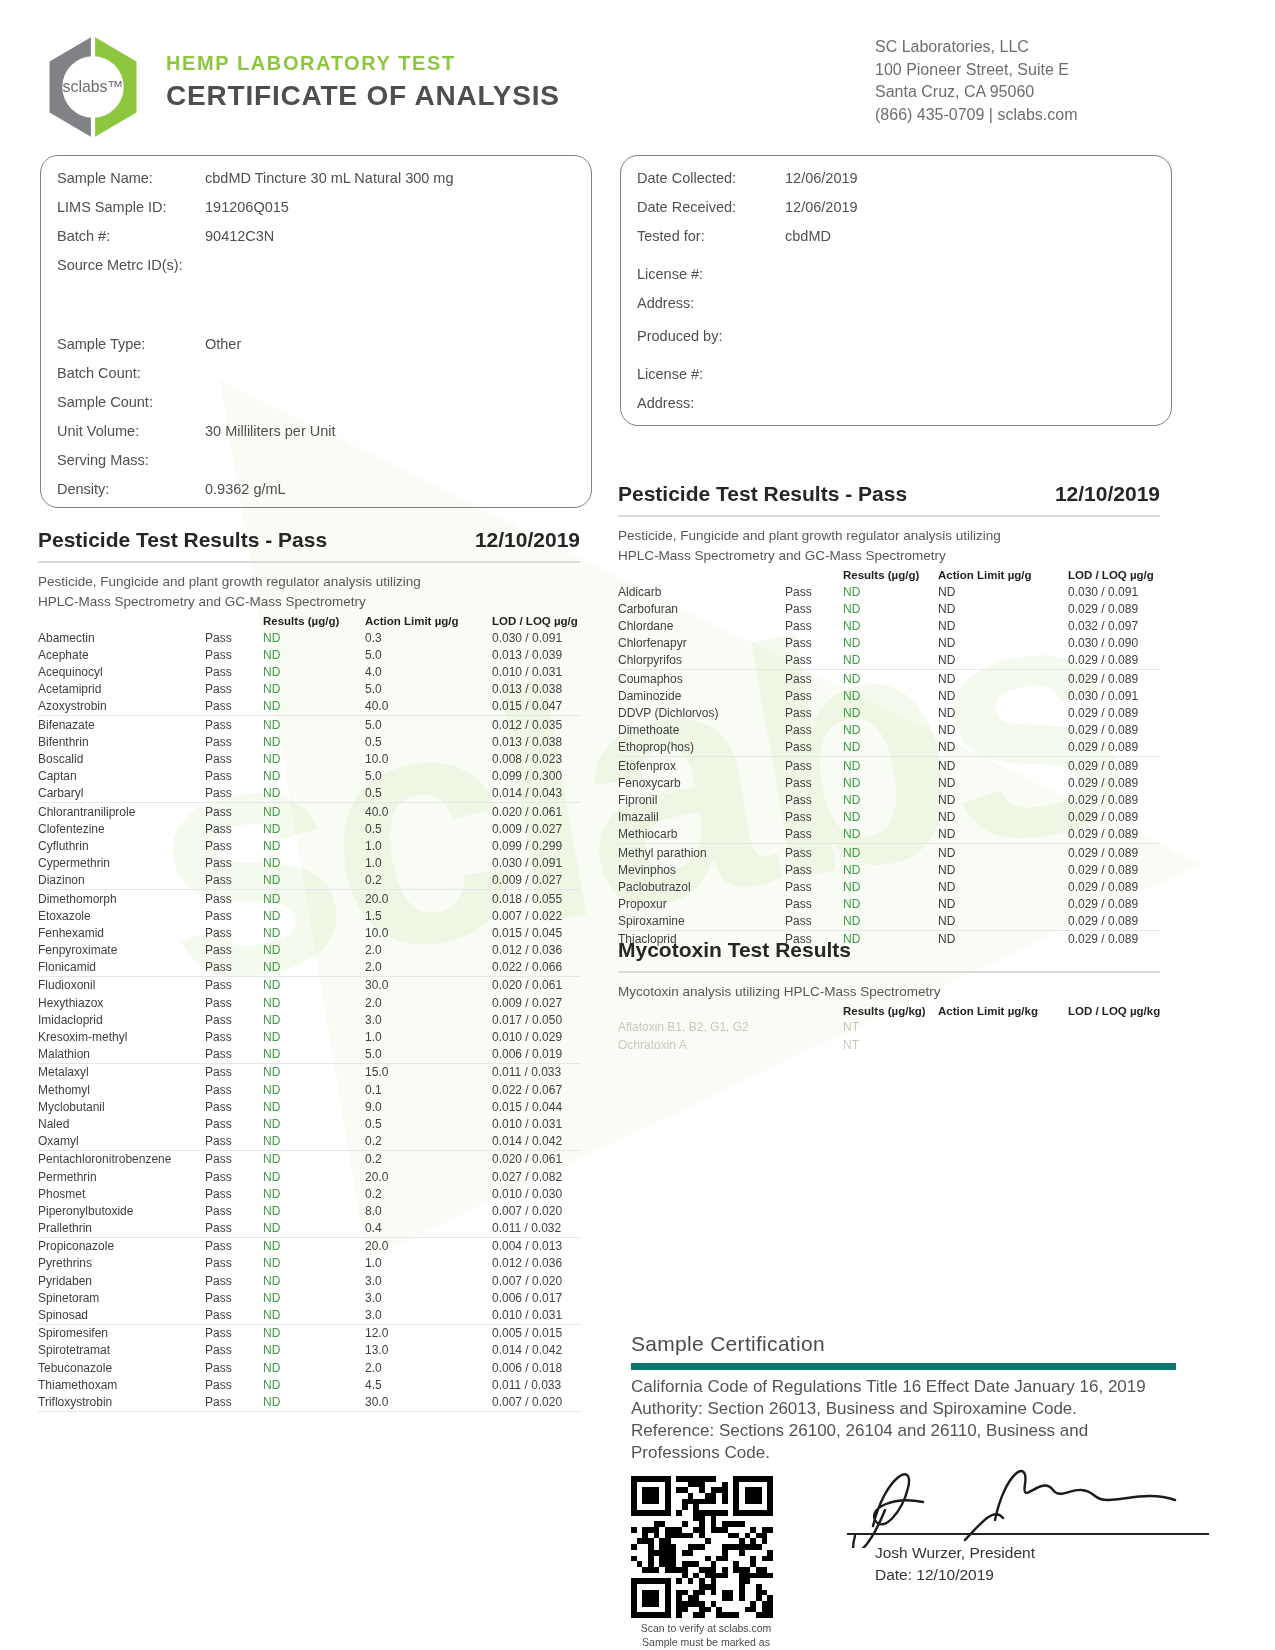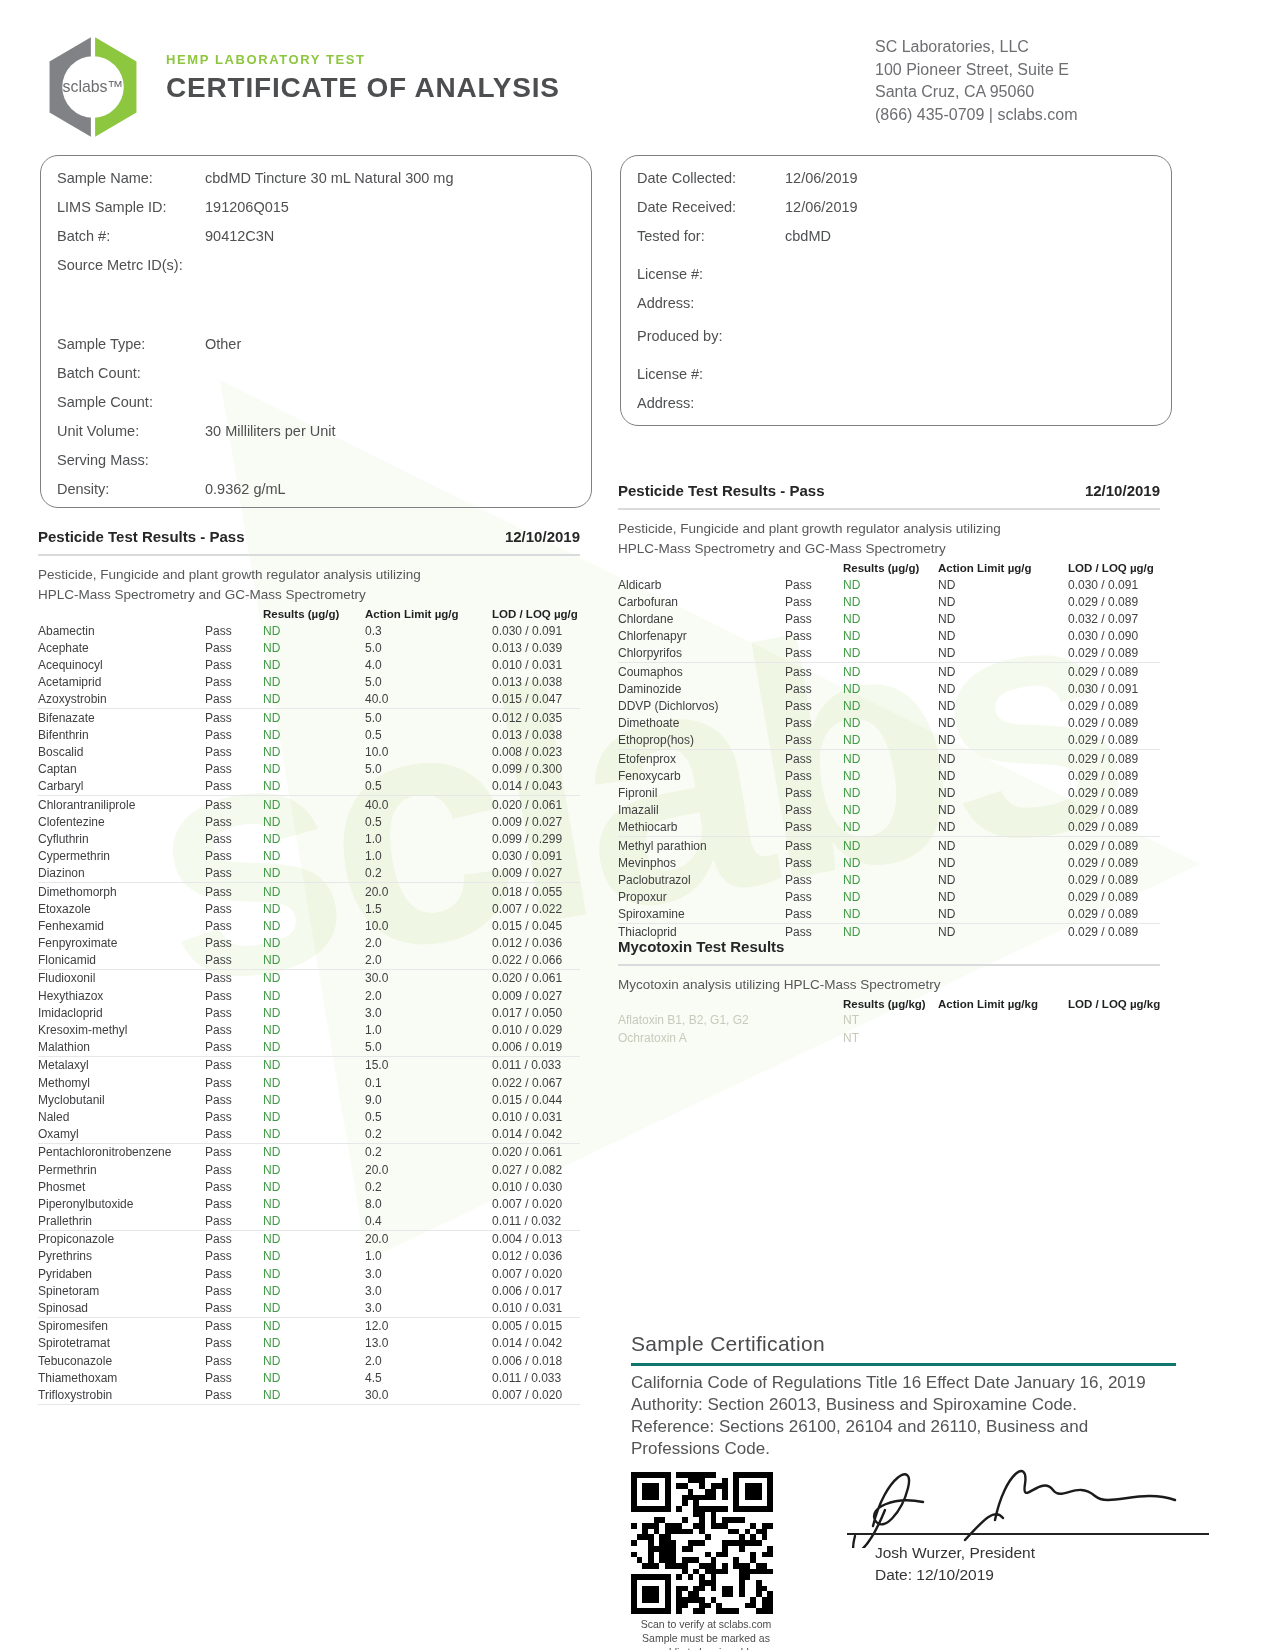--- a/index.html
+++ b/index.html
@@ -8,53 +8,53 @@
   
   .wm{position:absolute;z-index:0;pointer-events:none;}
   .wm-band{left:220px;top:380px;width:980px;height:880px;background:rgba(141,198,63,0.055);
            clip-path:polygon(0 0,100% 55%,15% 100%);}
   .wm-text{left:150px;top:600px;font-size:330px;font-weight:bold;color:rgba(141,198,63,0.09);
            transform:rotate(-10deg);letter-spacing:-10px;}
   .content{position:relative;z-index:1;}
   
   #logo{position:absolute;left:45px;top:34px;}
   #title-block{position:absolute;left:166px;top:52px;}
-  .title1{color:#8dc63f;font-size:13px;font-weight:bold;letter-spacing:1.6px;}
+  .title1{color:#8dc63f;font-size:20px;font-weight:bold;letter-spacing:1.6px;}
   .title2{color:#4d4e50;font-size:28px;font-weight:600;letter-spacing:0.8px;margin-top:5px;}
   #lab-block{position:absolute;left:875px;top:36px;font-size:16px;color:#6d6e71;line-height:1.42;}
   
   .info-box{position:absolute;border:1.5px solid #7e8083;border-radius:18px;background:transparent;}
   #sample-box{left:40px;top:155px;width:552px;height:353px;padding:14px 0 0 16px;box-sizing:border-box;}
   #collect-box{left:620px;top:155px;width:552px;height:271px;padding:14px 0 0 16px;box-sizing:border-box;}
   .info-row{display:flex;height:29px;align-items:flex-start;font-size:14.5px;color:#4f5052;}
   .info-label{width:148px;flex:none;}
   #sample-box .info-row:nth-of-type(5){margin-top:50px;}
   #collect-box .info-row:nth-of-type(4){margin-top:9px;}
   #collect-box .info-row:nth-of-type(6){margin-top:4px;}
   #collect-box .info-row:nth-of-type(7){margin-top:9px;}
   
   .section-head{display:flex;justify-content:space-between;align-items:flex-end;
-                font-weight:bold;font-size:15px;color:#262627;padding-bottom:9px;
+                font-weight:bold;font-size:21px;color:#262627;padding-bottom:9px;
                 border-bottom:2px solid #d9dadb;}
   .desc{font-size:13.5px;color:#57585a;line-height:1.5;margin:9px 0 1px 0;}
   table.res{border-collapse:collapse;width:100%;table-layout:fixed;font-size:12px;color:#3e3f41;}
   table.res td,table.res th{padding:1.6px 0;white-space:nowrap;overflow:hidden;text-align:left;
                             font-weight:normal;vertical-align:top;}
   table.res thead th{font-weight:bold;font-size:11.5px;color:#1f2021;padding-bottom:2px;}
   table.res tbody tr:nth-of-type(5n) td{border-bottom:1px solid #e6e7e8;}
   .nd{color:#3f9b45;}
   #pest-left{position:absolute;left:38px;top:528px;width:542px;}
   #pest-right{position:absolute;left:618px;top:482px;width:542px;}
   #myco{position:absolute;left:618px;top:938px;width:542px;}
   #myco tbody td{color:#c7cabb;}
   #myco tbody tr td{border-bottom:none !important;}
   
   #cert{position:absolute;left:631px;top:1332px;width:545px;}
   .cert-title{font-size:21px;font-weight:400;color:#4a4b4d;letter-spacing:0.3px;padding-bottom:7px;
-              border-bottom:3px solid #0f766e;}
+              border-bottom:7px solid #0f766e;}
   .cert-text{font-size:17px;color:#535456;line-height:1.3;margin-top:6px;}
   #qr-wrap{margin-top:12px;width:150px;}
   #qr-wrap svg{display:block;background:#fff;}
   .qr-caption{font-size:10.5px;color:#4a4b4d;text-align:center;line-height:1.3;margin-top:4px;width:180px;
               margin-left:-15px;}
   
   #sig{position:absolute;left:845px;top:1448px;width:370px;}
   #sig svg{position:absolute;left:0;top:0;}
   .sig-name{margin:96px 0 0 30px;font-size:15.5px;color:#333436;}
   .sig-date{margin:4px 0 0 30px;font-size:15.5px;color:#333436;}

